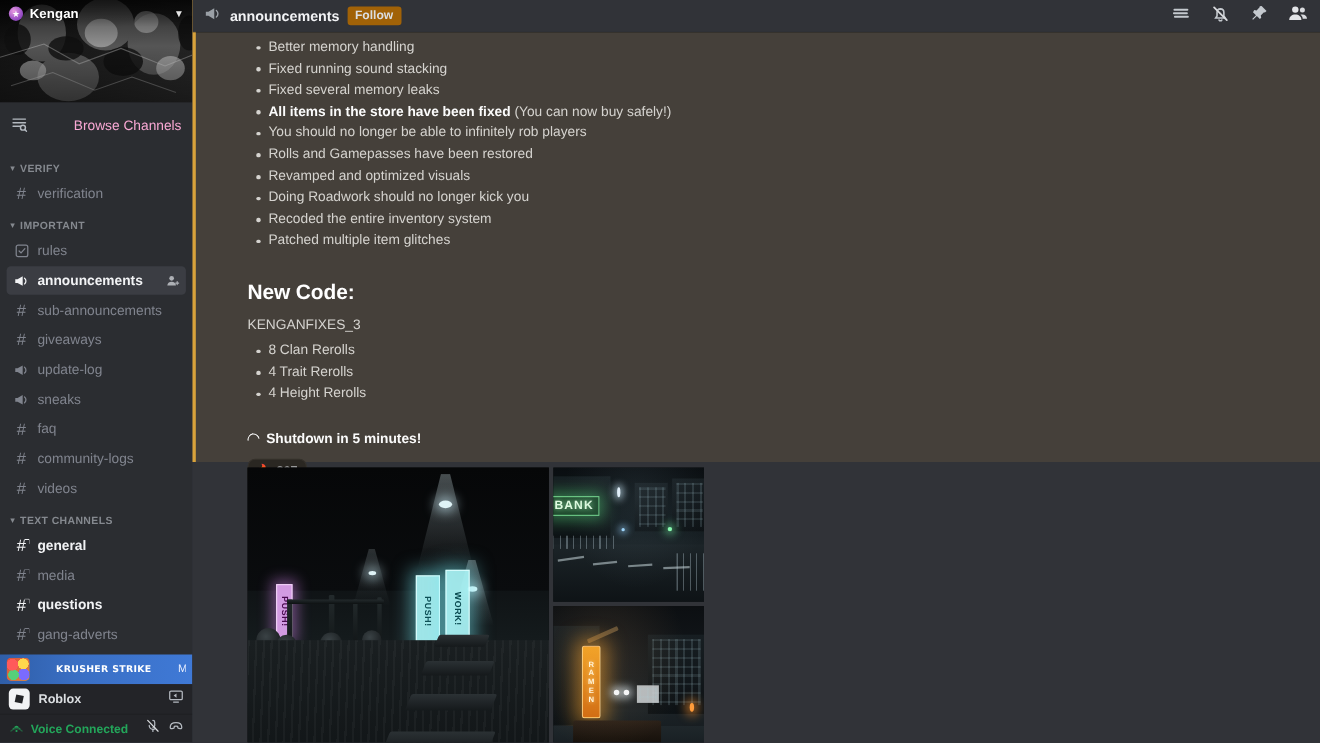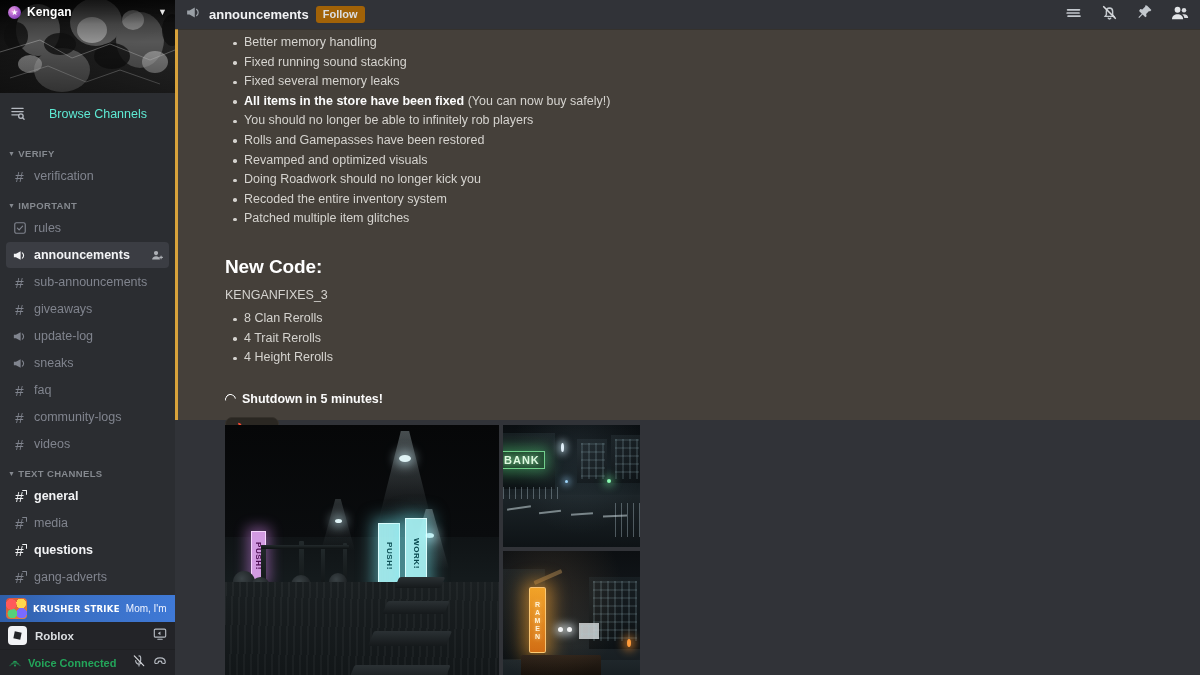--- a/index.html
+++ b/index.html
@@ -41,21 +41,21 @@
     text-shadow:0 1px 2px rgba(0,0,0,.85);
     white-space:nowrap; overflow:hidden;
   }
   .server-caret {
     margin-left:auto; color:#e6e6e6; font-size:9px;
     text-shadow:0 1px 2px rgba(0,0,0,.9);
   }
 
   .browse-row {
     height:32px; display:flex; align-items:center; gap:24px;
-    padding:0 10px; margin-top:5px; color:#5eead4; font-size:12.5px;
+    padding:0 10px; margin-top:5px; color:#f9a8d4; font-size:12.5px;justify-content:space-between;
   }
 
   .chan-scroll { padding-top:8px; }
   .cat {
     display:flex; align-items:center; gap:3px;
     padding:10px 8px 3px 8px;
     font-size:9.5px; font-weight:bold; letter-spacing:.35px;
     color:#85898f; text-transform:uppercase;
   }
   .cat-caret { font-size:7px; line-height:1; }
@@ -78,21 +78,21 @@
   .hash.thr::after {
     content:""; position:absolute; top:1px; right:-3px;
     width:4px; height:4px; border:1.2px solid currentColor;
     border-radius:1px; border-left:none; border-bottom:none;
   }
 
   
   .activity-card {
     position:absolute; left:0; bottom:53px; width:175px; height:27px;
     background:linear-gradient(90deg,#2f5ea8 0%, #3a6fc4 40%, #3f79d6 100%);
-    display:flex; align-items:center; gap:6px; padding:0 6px; overflow:hidden;
+    display:flex; align-items:center; gap:24px; padding:0 6px; overflow:hidden;
   }
   .act-thumb {
     width:21px; height:21px; border-radius:4px; flex:0 0 21px;
     background:
       radial-gradient(circle at 25% 30%, #ff5a5a 0 24%, transparent 25%),
       radial-gradient(circle at 72% 26%, #ffd84d 0 22%, transparent 23%),
       radial-gradient(circle at 30% 74%, #56d07a 0 22%, transparent 23%),
       radial-gradient(circle at 74% 72%, #7a6bff 0 24%, transparent 25%),
       linear-gradient(135deg,#d94f3d,#e08a3c);
   }

